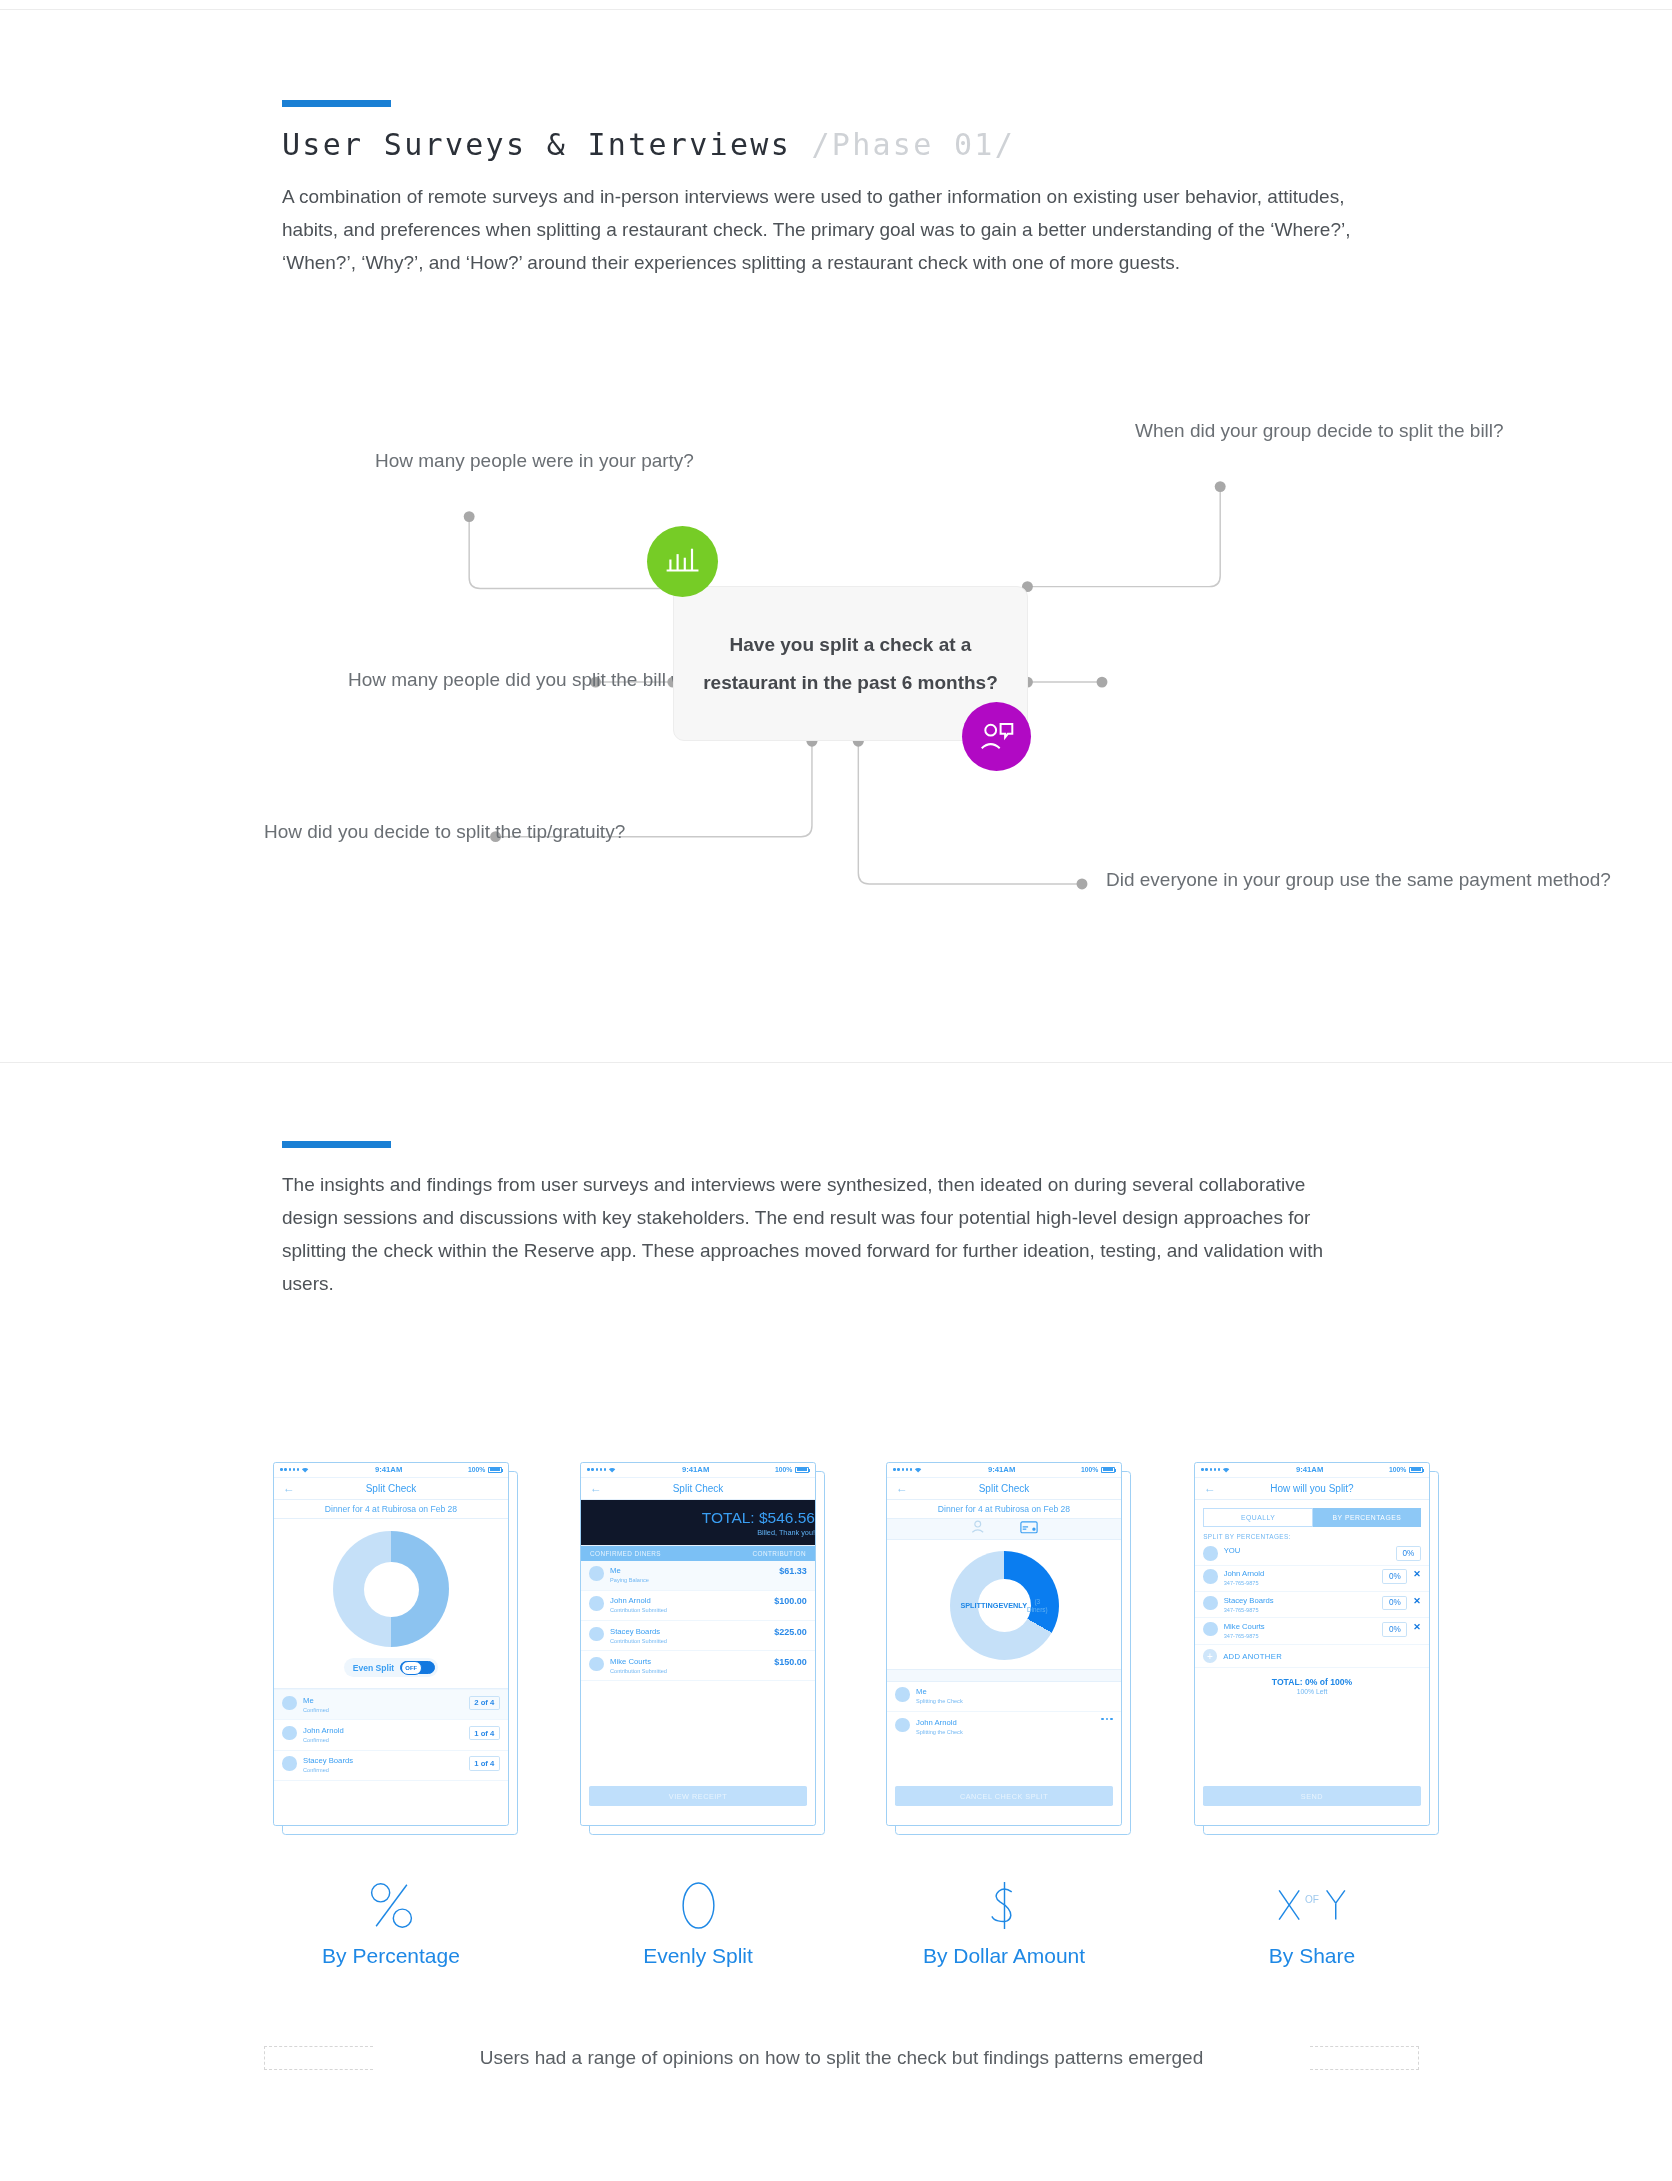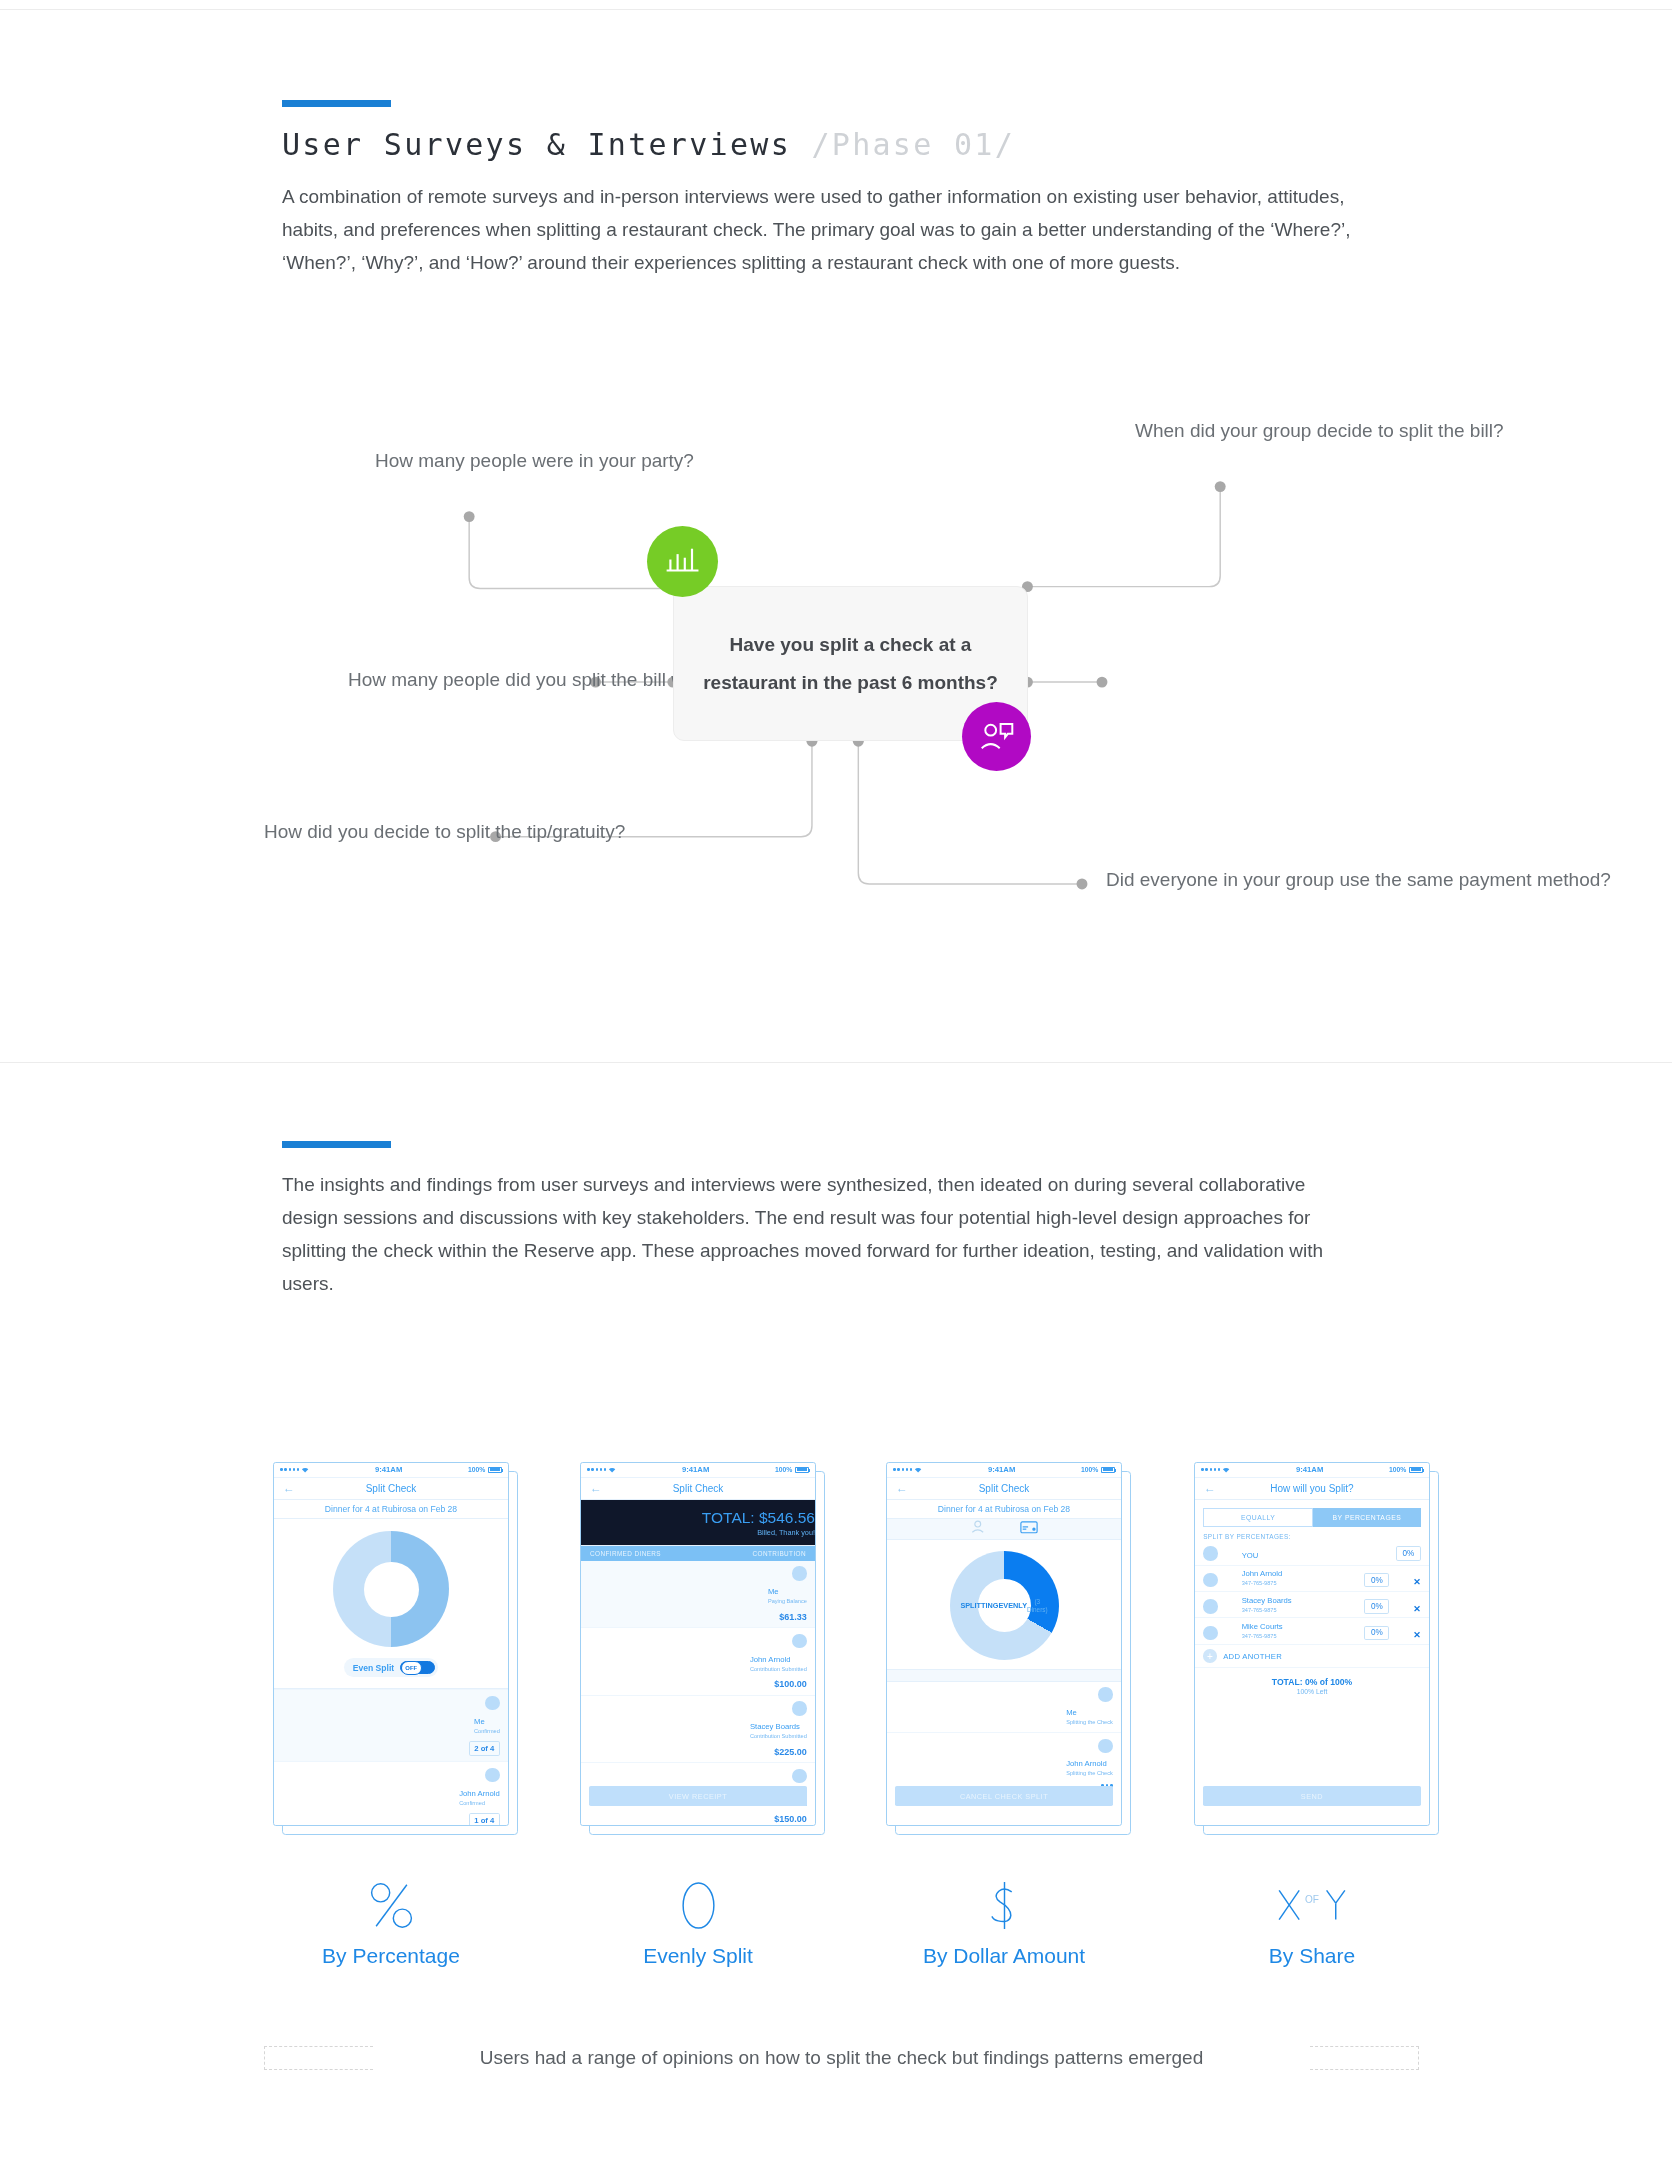--- a/index.html
+++ b/index.html
@@ -132,22 +132,22 @@
     width: 35px; height: 13.6px; border-radius: 9px; background: #1278e0;
     position: relative; border: 0.9px solid #1278e0;
   }
   .toggle .knob {
     position: absolute; left: 0; top: -0.9px; width: 21px; height: 13.6px;
     background: #fff; border: 0.9px solid #1278e0; border-radius: 9px;
     display: flex; align-items: center; justify-content: center;
     font-size: 5.9px; color: #1278e0; font-weight: bold;
   }
   .list-row {
-    display: flex; align-items: flex-end; gap: 6.4px;
-    padding: 5.5px 8.2px; border-top: 0.9px solid #eef6fd; flex-direction: column;
+    display: flex; align-items: flex-start; gap: 6.4px;
+    padding: 5.5px 8.2px; border-top: 0.9px solid #eef6fd;
   }
   .avatar { width: 14.5px; height: 14.5px; border-radius: 50%; background: #b9dcfa; flex: none; }
   .lr-text { flex: 1; min-width: 0; }
   .lr-name { font-size: 7.7px; color: #3a9ef2; line-height: 10px; }
   .lr-sub { font-size: 5.6px; color: #73b8f3; line-height: 8.2px; }
   .lr-badge {
     border: 0.9px solid #c7e2f8; border-radius: 1.8px; padding: 1.8px 4.5px;
     font-size: 7.7px; font-weight: bold; color: #2b8ae8;
   }
   .lr-amt { font-size: 9px; font-weight: bold; color: #2b8ae8; }
@@ -167,21 +167,21 @@
   }
   .seg-row { display: flex; padding: 8.2px 8.2px 0; }
   .seg {
     flex: 1; height: 19px; display: flex; align-items: center; justify-content: center;
     font-size: 6.8px; letter-spacing: 0.5px;
   }
   .seg.off { border: 0.9px solid #bfdffb; color: #6fb6f2; }
   .seg.on { background: #8dc8f6; color: #ffffff; }
   .seg-caption { padding: 6.4px 8.2px 2.7px; font-size: 6.4px; color: #6fb6f2; letter-spacing: 0.4px; }
   .pct-row {
-    display: flex; align-items: flex-end; gap: 24px;
+    display: flex; align-items: flex-start; gap: 6px;
     padding: 3.6px 8.2px; border-bottom: 0.9px solid #eef6fd;
   }
   .pct-box {
     border: 0.9px solid #c7e2f8; border-radius: 1.8px; padding: 1.8px 5.5px;
     font-size: 8.2px; color: #2b8ae8;
   }
   .pct-x { font-size: 9px; color: #1278e0; font-weight: bold; }
   .add-row { display: flex; align-items: center; gap: 6.4px; padding: 4.5px 8.2px; border-bottom: 0.9px solid #eef6fd; }
   .add-circ {
     width: 13.6px; height: 13.6px; border-radius: 50%; background: #cfe6fa;

